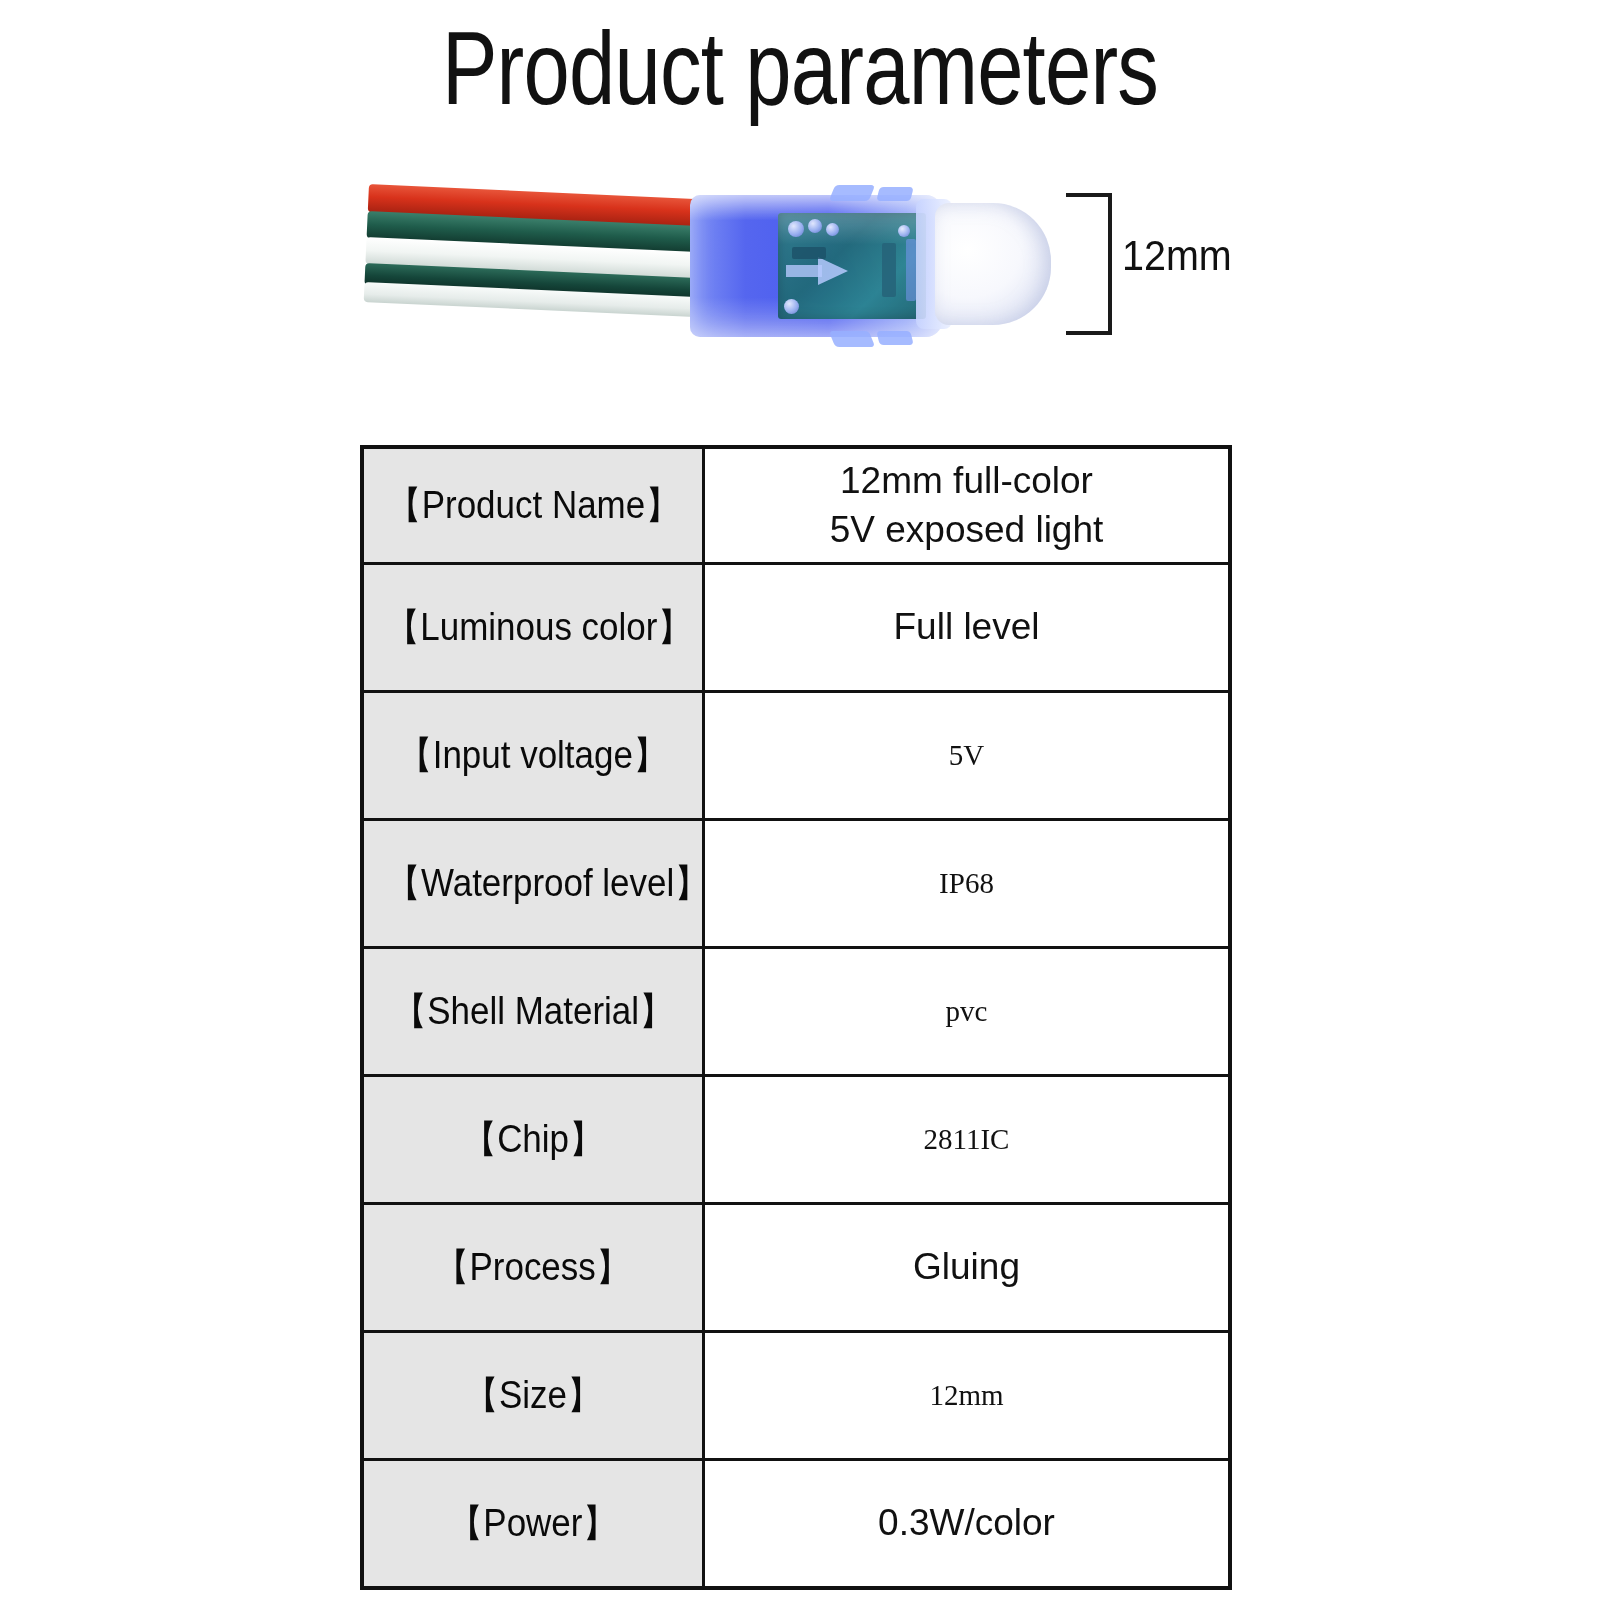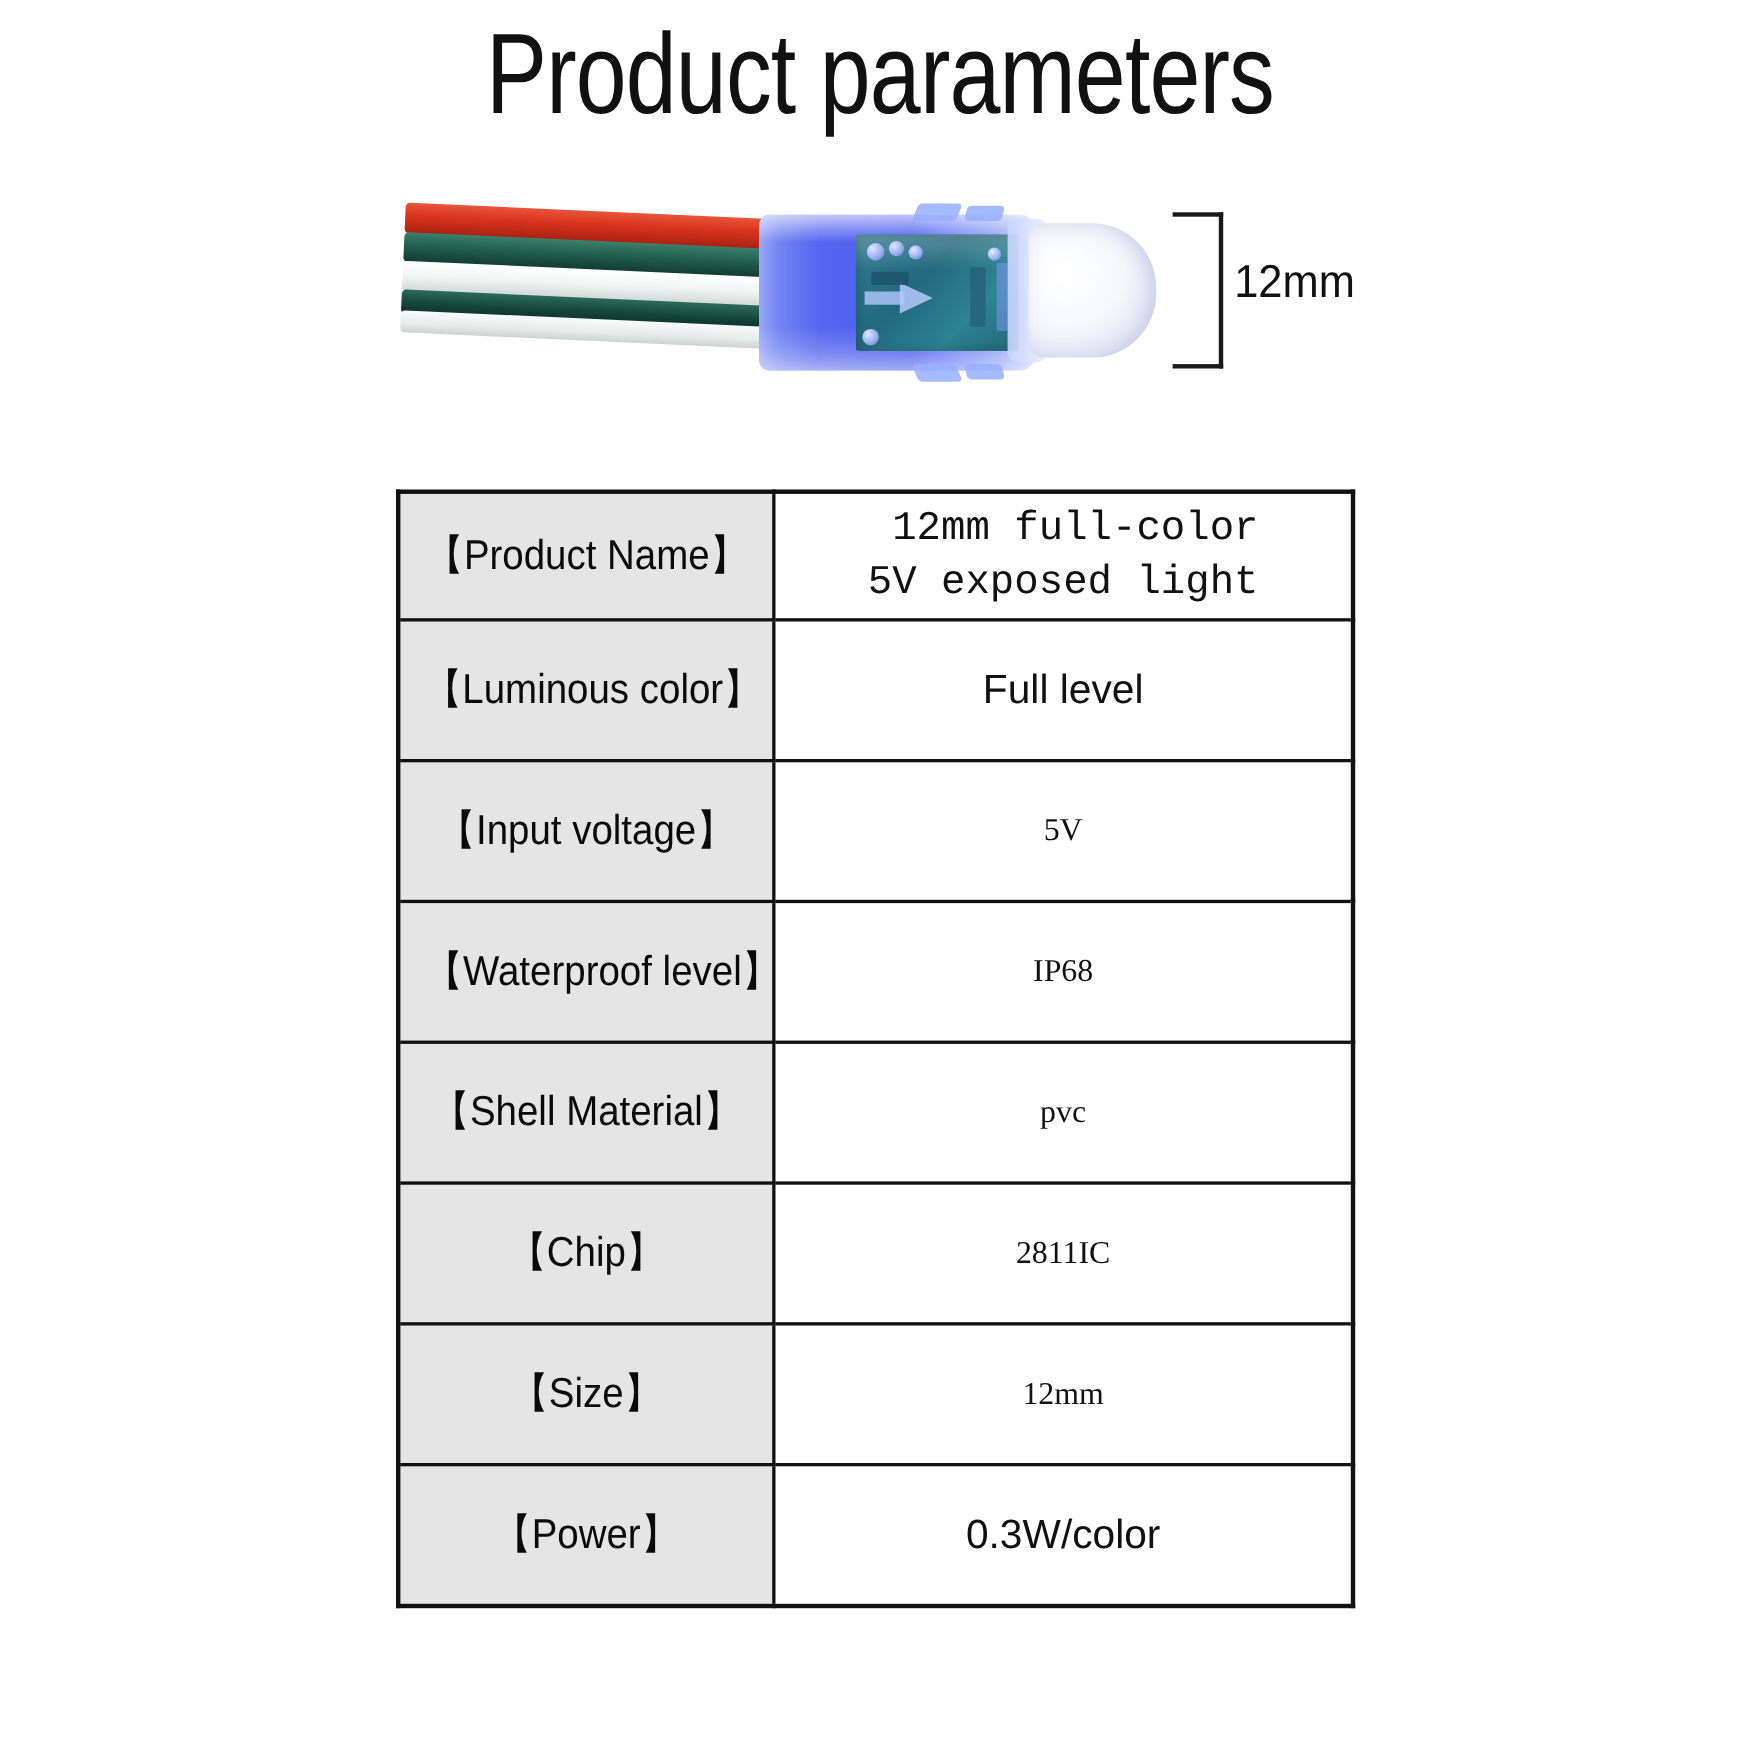--- a/index.html
+++ b/index.html
@@ -240,23 +240,22 @@
     color: #111111;
   }
   .spec-table td.value-cell.serif-value {
     font-family: "Liberation Serif", serif;
     font-size: 29px;
   }
   .spec-table tr.row-tall td { height: 113px; }
   .spec-table tr td { height: 125px; }
   .value-multiline {
     display: inline-block;
-    text-align: right;
+    text-align: center;
     white-space: pre-line;
-    font-family: Liberation Mono, monospace;
   }
 </style>
 </head>
 <body>
 
 <div class="page-title">Product parameters</div>
 
 <div class="photo-area">
 
   <div class="wires">
@@ -340,20 +339,26 @@
       <td class="value-cell serif-value">pvc</td>
     </tr>
 
     <tr>
       <td class="label-cell">
         <span class="lbl">【Chip】</span>
       </td>
       <td class="value-cell serif-value">2811IC</td>
     </tr>
 
+    <tr>
+      <td class="label-cell">
+        <span class="lbl">【Process】</span>
+      </td>
+      <td class="value-cell">Gluing</td>
+    </tr>
 
     <tr>
       <td class="label-cell">
         <span class="lbl">【Size】</span>
       </td>
       <td class="value-cell serif-value">12mm</td>
     </tr>
 
     <tr>
       <td class="label-cell">

